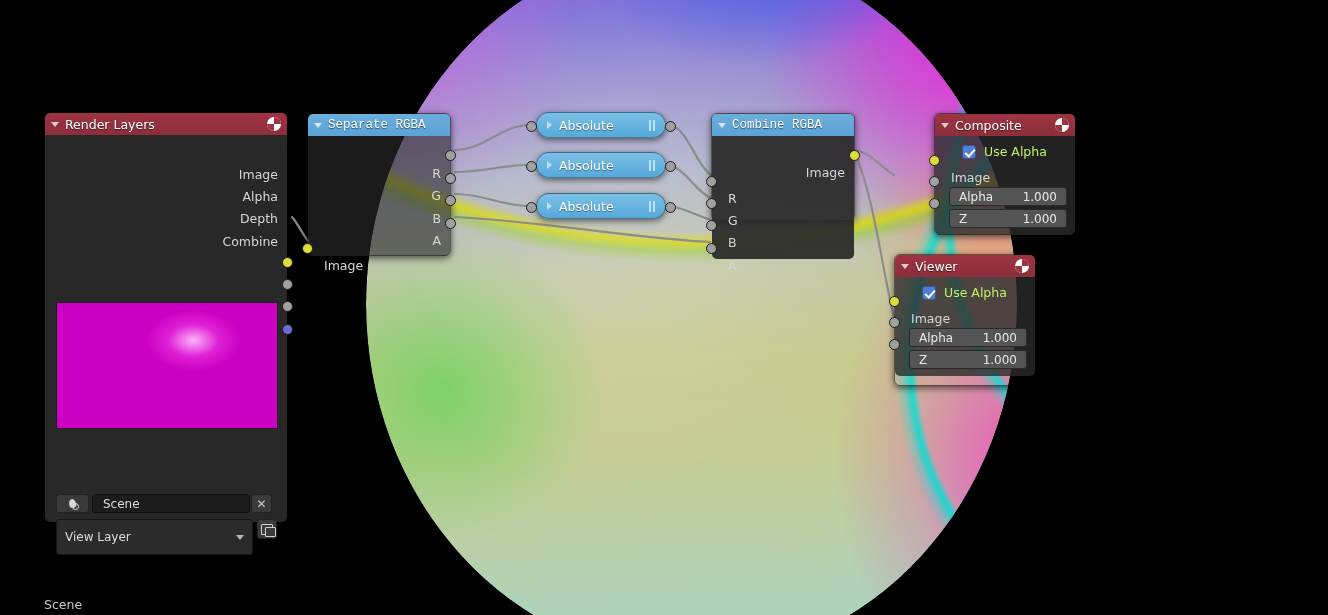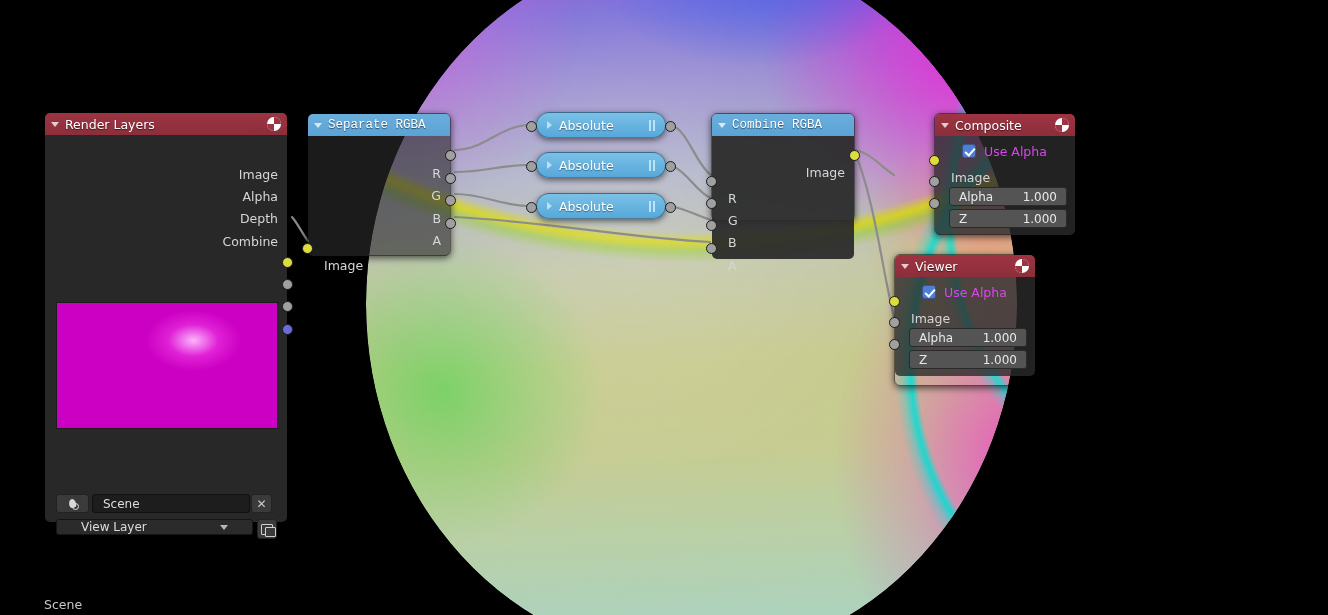--- a/index.html
+++ b/index.html
@@ -133,43 +133,43 @@
   .grip { display:flex; gap:2px; }
   .grip i { display:block; width:2px;height:11px;background:rgba(190,230,250,.95); }
 
   
   .valrow {
     position:absolute; height:19px; border-radius:3px;
     background:#545454; border:1px solid #2a2a2a;
     display:flex;align-items:center;justify-content:space-between;
     padding: 0 9px; font-size:12px; color:#e8e8e8;
   }
-  .chk-row { position:absolute; display:flex; align-items:flex-start; gap:8px; font-size:12.5px; color:#d946ef;padding-left:13px; }
+  .chk-row { position:absolute; display:flex; align-items:center; gap:8px; font-size:12.5px; color:#bef264;padding-left:13px; }
   .chk { width:14px;height:14px;border-radius:3px;background:#4f7fd4;border:1px solid #39558f;position:relative;flex:none; }
   .chk::after{content:"";position:absolute;left:4px;top:1px;width:4px;height:8px;border:solid #fff;border-width:0 2px 2px 0;transform:rotate(42deg);}
 
   
   .preview {
     position:absolute; border:1px solid #1d1d1d;
     background:
       radial-gradient(ellipse 30% 34% at 62% 30%, rgba(255,190,255,.95) 0%, rgba(240,60,230,.55) 38%, rgba(216,0,204,0) 72%),
       #cc00c2;
   }
   .field {
     position:absolute; height:19px; border-radius:3px;
     background:#1d1d1d; border:1px solid #101010;
     display:flex; align-items:center; color:#ddd; font-size:12px;
   }
   .btnbox {
     position:absolute;height:19px;border-radius:3px;background:#3b3b3b;border:1px solid #222;
     display:flex;align-items:center;justify-content:center;color:#ccc;font-size:12px;
   }
   .dropdown {
-    position:absolute;height:16px;border-radius:3px;background:#2b2b2b;border:1px solid #151515;
-    display:flex;align-items:center;padding:0 24px;color:#dcdcdc;font-size:12px;
+    position:absolute;height:36px;border-radius:3px;background:#2b2b2b;border:1px solid #151515;
+    display:flex;align-items:center;padding:0 8px;color:#dcdcdc;font-size:12px;
   }
   .chev { margin-left:auto; width:0;height:0;border-left:4px solid transparent;border-right:4px solid transparent;border-top:5px solid #b8b8b8; }
   .scene-icon { width:18px;height:17px;background:#3a3a3a;border-radius:2px;display:flex;align-items:center;justify-content:center;position:relative; }
   .scene-icon .drop { width:7px;height:9px;background:#d8d8d8;border-radius:50% 50% 50% 50% / 62% 62% 38% 38%; transform: rotate(-14deg); }
   .scene-icon .ring { position:absolute;right:3px;bottom:2px;width:7px;height:7px;border:1.5px solid #d8d8d8;border-radius:50%; }
   .copybtn { position:absolute;height:20px;width:20px;border-radius:3px;background:#3b3b3b;border:1px solid #222;display:flex;align-items:center;justify-content:center; }
   .copy-glyph { width:12px;height:11px;border:1.5px solid #d0d0d0;border-radius:1px;position:relative; }
   .copy-glyph::after{content:"";position:absolute;right:-4px;top:2px;width:9px;height:8px;border:1.5px solid #d0d0d0;border-radius:1px;background:#3b3b3b;}
 
   .status-text { position:absolute; color:#c8c8c8; font-size:12.5px; }

